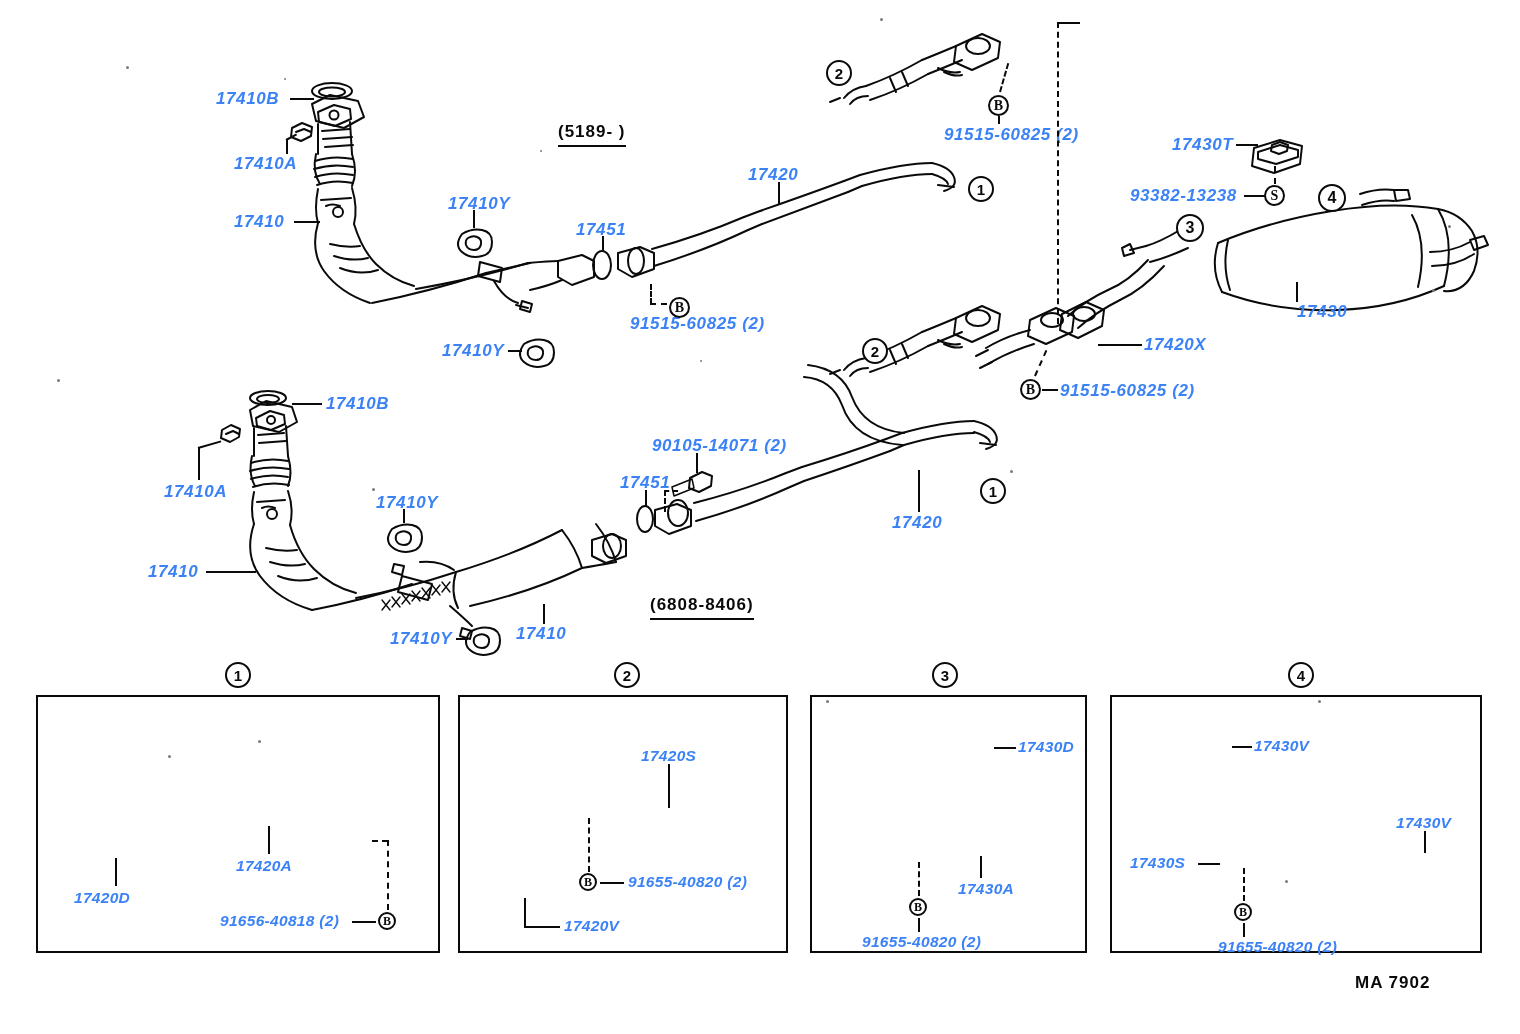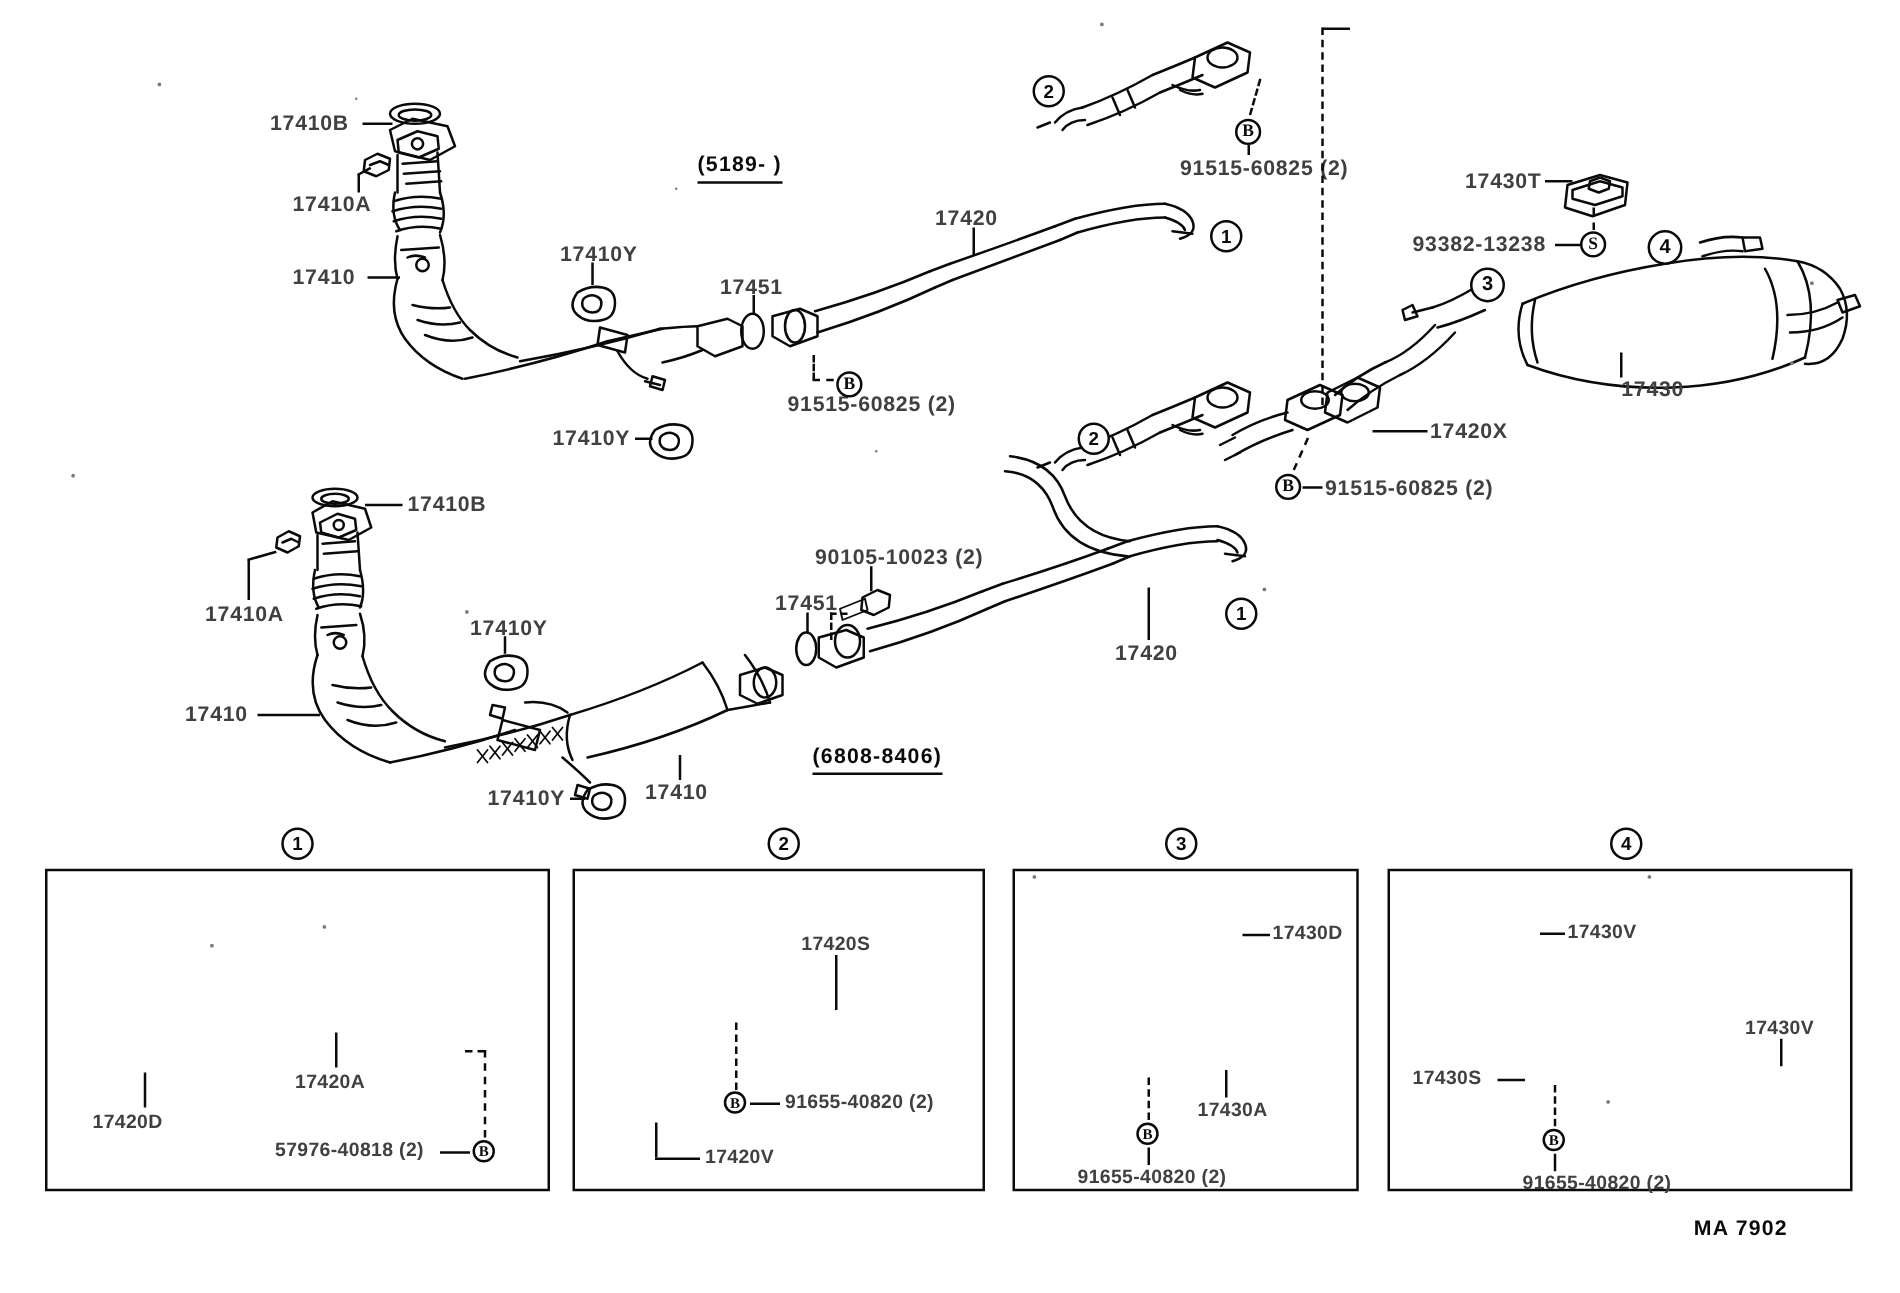--- a/index.html
+++ b/index.html
@@ -18,24 +18,25 @@
     height: 1034px;
     background: #ffffff;
     overflow: hidden;
   }
   
   .lbl {
     position: absolute;
     font-family: "Liberation Sans", sans-serif;
     font-size: 17px;
     font-weight: 700;
-    color: #404040;
+    color: #3b82f6;
     letter-spacing: 0.6px;
     white-space: nowrap;
     line-height: 1;
+    font-style: italic;
   }
   .lbl.box {
     font-size: 15.5px;
     letter-spacing: 0.3px;
   }
   
   .daterange {
     position: absolute;
     font-family: "Liberation Sans", sans-serif;
     font-size: 17px;
@@ -508,21 +509,21 @@
     <path d="M6 8 q10 -6 20 -4 q10 2 10 12 q0 12 -10 14 q-12 3 -20 -4 q-8 -7 0 -18 z"></path>
     <path d="M12 12 q5 -3 9 -1 q5 2 4 7 q-1 6 -7 6 q-6 0 -8 -5 q-1 -5 2 -7 z"></path>
   </svg>
 
   <div class="lbl" style="left:516px; top:625px;">17410</div>
   <div class="ln v" style="left:543px; top:604px; height:20px;"></div>
 
   <div class="lbl" style="left:620px; top:474px;">17451</div>
   <div class="ln v" style="left:645px; top:490px; height:16px;"></div>
 
-  <div class="lbl" style="left:652px; top:437px;">90105-10023 (2)</div>
+  <div class="lbl" style="left:652px; top:437px;">90105-14071 (2)</div>
   <div class="ln v" style="left:696px; top:453px; height:20px;"></div>
 
   <div class="lbl" style="left:892px; top:514px;">17420</div>
   <div class="ln v" style="left:918px; top:470px; height:42px;"></div>
 
   <div class="circnum" style="left:980px; top:478px;">1</div>
 
   <div class="dash-v" style="left:664px; top:490px; height:22px;"></div>
   <div class="dash-h" style="left:664px; top:490px; width:14px;"></div>
 
@@ -530,21 +531,21 @@
 
   <div class="circnum" style="left:225px; top:662px;">1</div>
   <div class="detailbox" style="left:36px; top:695px; width:404px; height:258px;"></div>
 
   <div class="lbl box" style="left:74px; top:890px;">17420D</div>
   <div class="ln v" style="left:115px; top:858px; height:28px;"></div>
 
   <div class="lbl box" style="left:236px; top:858px;">17420A</div>
   <div class="ln v" style="left:268px; top:826px; height:28px;"></div>
 
-  <div class="lbl box" style="left:220px; top:913px;">57976-40818 (2)</div>
+  <div class="lbl box" style="left:220px; top:913px;">91656-40818 (2)</div>
   <div class="ln h" style="left:352px; top:921px; width:24px;"></div>
   <div class="circmark sm" style="left:378px; top:912px;">B</div>
   <div class="dash-v" style="left:387px; top:840px; height:70px;"></div>
   <div class="dash-h" style="left:372px; top:840px; width:16px;"></div>
 
   <div class="circnum" style="left:614px; top:662px;">2</div>
   <div class="detailbox" style="left:458px; top:695px; width:330px; height:258px;"></div>
 
   <div class="lbl box" style="left:641px; top:748px;">17420S</div>
   <div class="ln v" style="left:668px; top:764px; height:44px;"></div>

